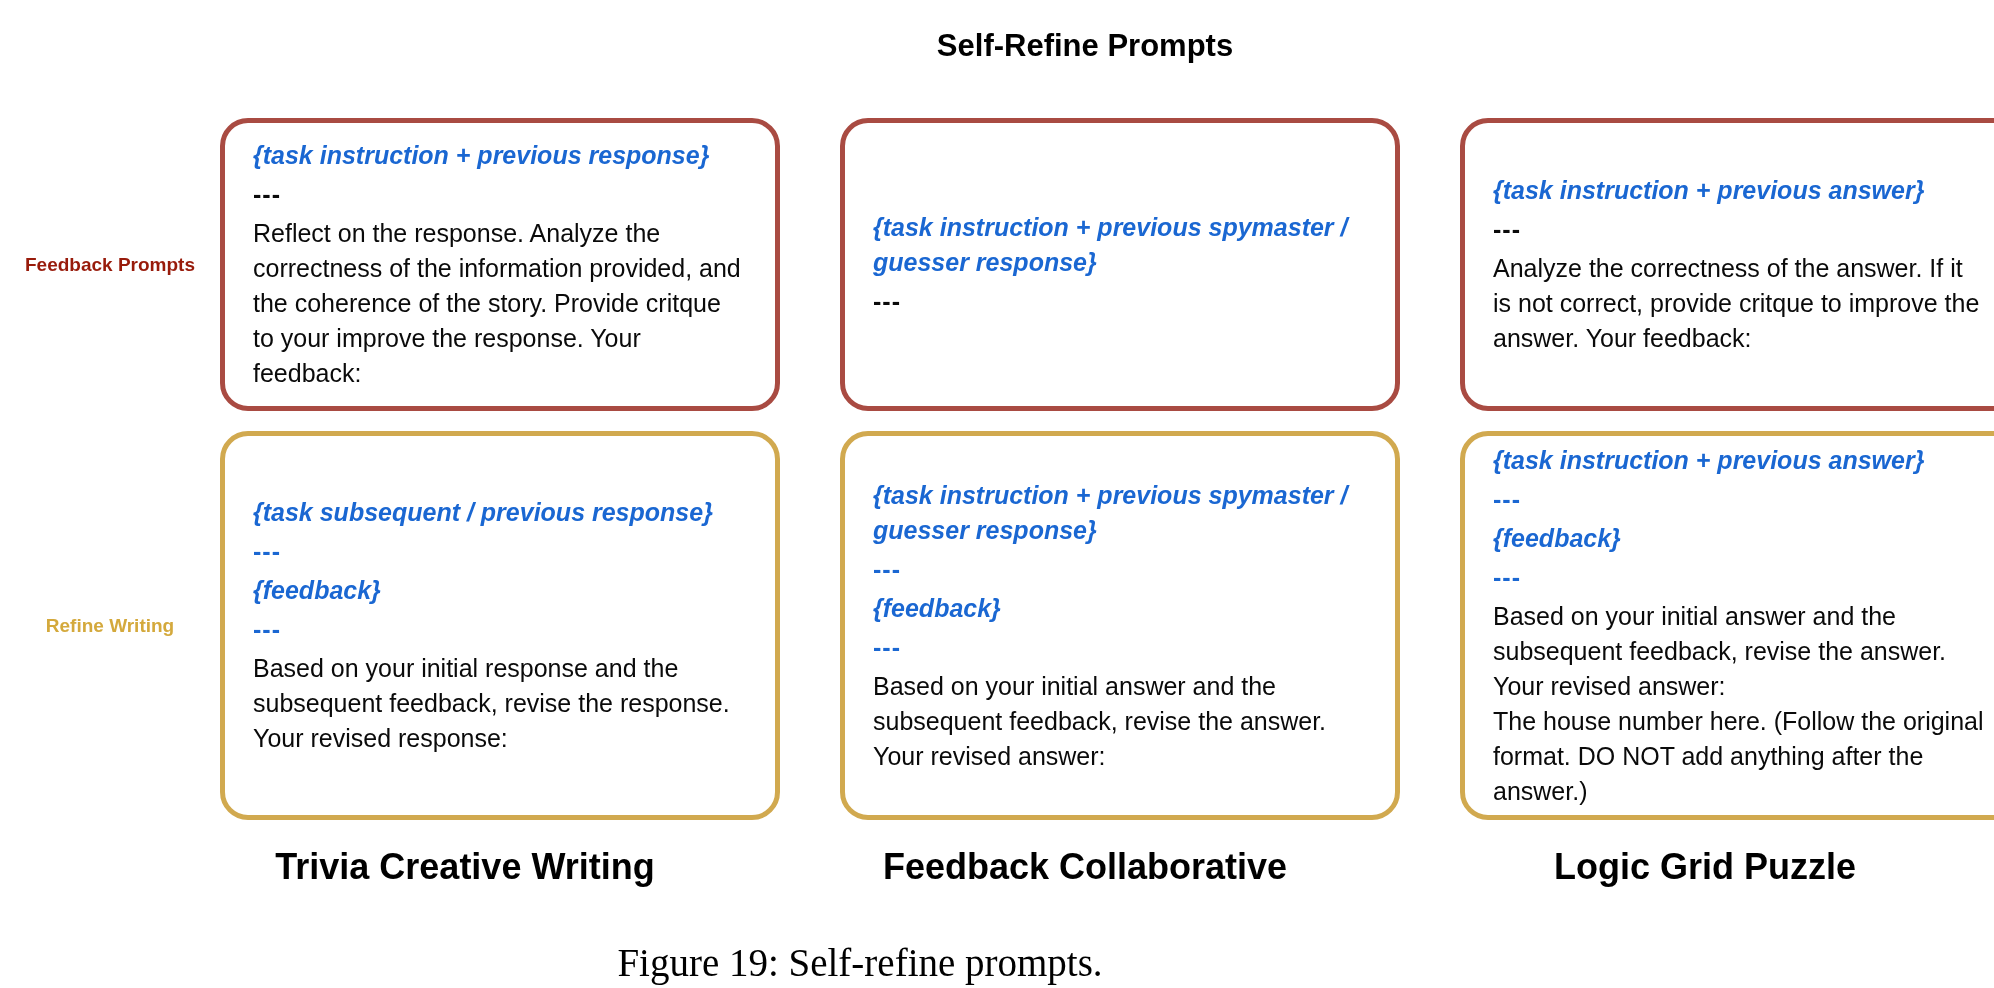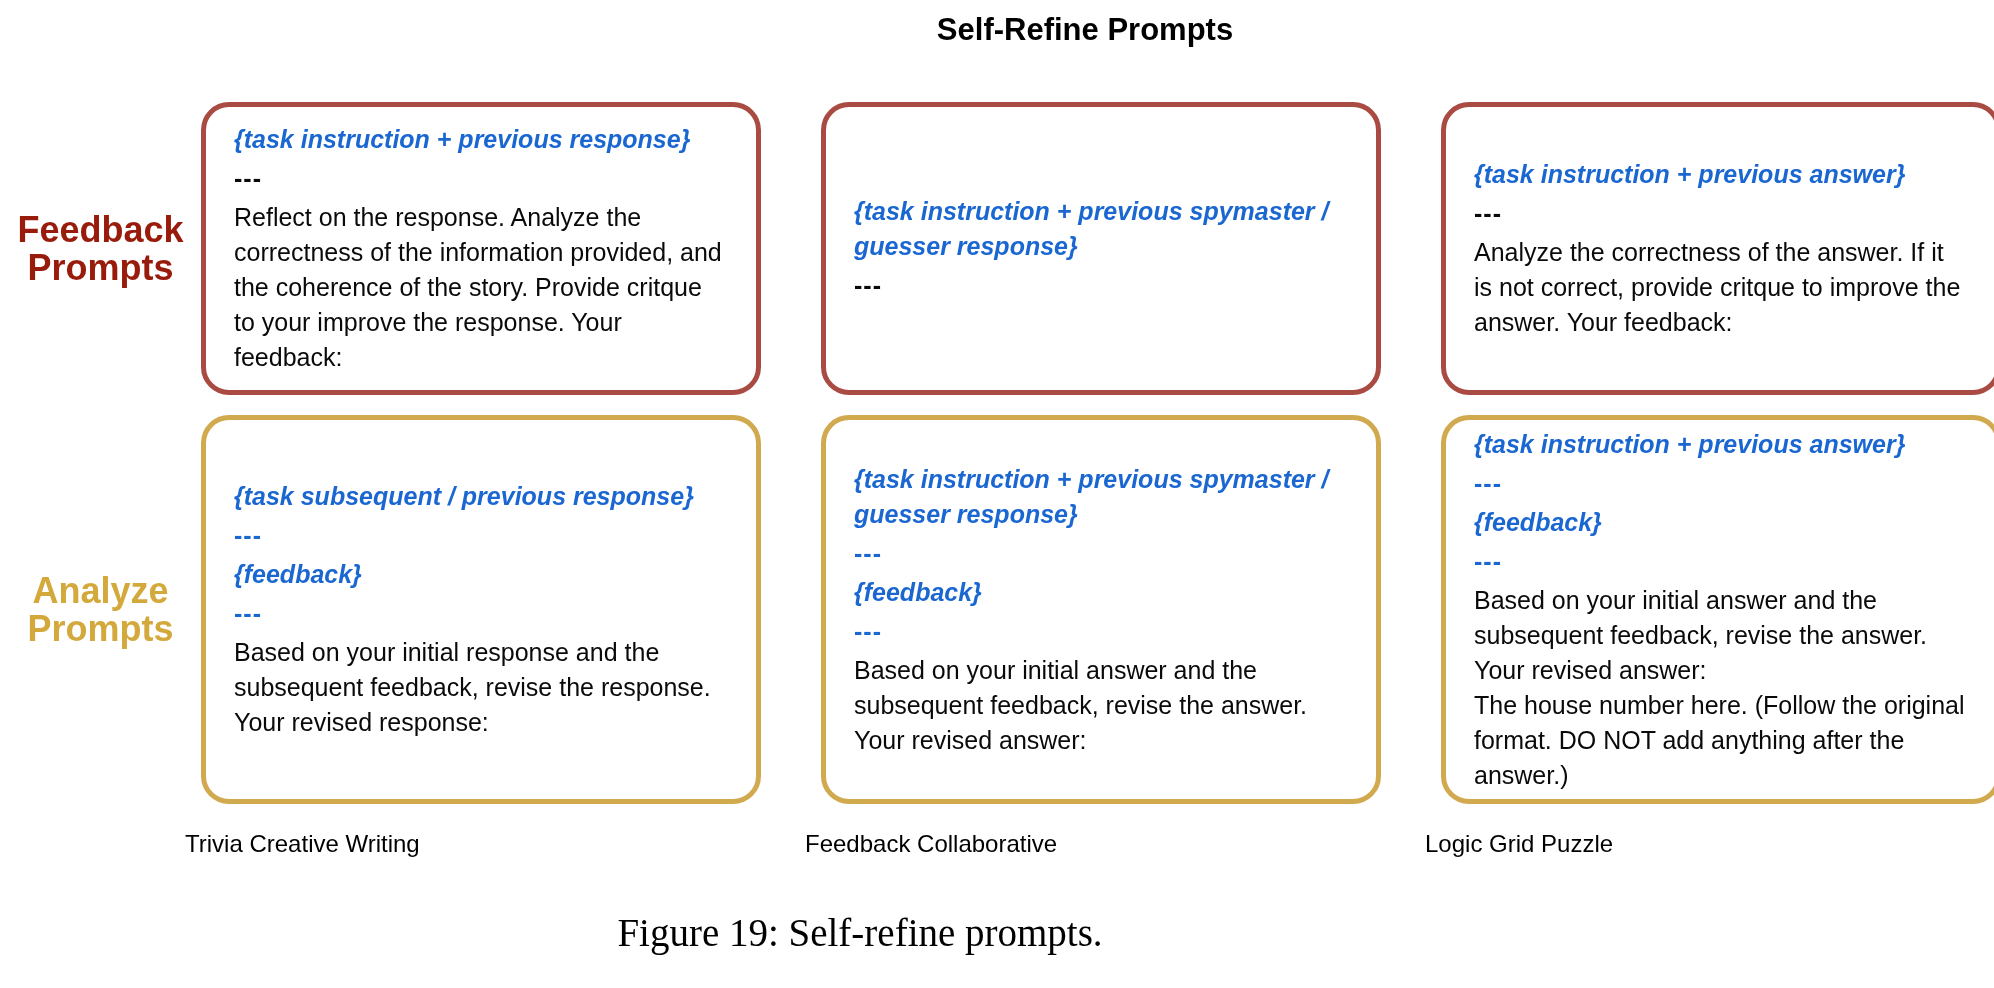--- a/index.html
+++ b/index.html
@@ -13,45 +13,45 @@
   * { box-sizing: border-box; }
   html, body { margin: 0; padding: 0; background: #ffffff; }
   .page {
     position: relative;
     width: 1994px;
     height: 988px;
     background: #ffffff;
     font-family: "Liberation Sans", sans-serif;
     color: var(--text-black);
     overflow: hidden;
-    padding-top: 10px;
+    padding-top: 26px;
   }
   .title {
     margin-left: 185px;
     width: 1800px;
     text-align: center;
     font-size: 31px;
     font-weight: bold;
     line-height: 40px;
     color: #000000;
   }
   .grid-row {
     display: flex;
     align-items: stretch;
   }
   .row1 { margin-top: 52px; }
   .row2 { margin-top: 20px; }
   .label-cell {
-    width: 201px;
+    width: 220px;
     flex: none;
     display: flex;
     align-items: center;
     justify-content: center;
     text-align: center;
-    font-size: 36px;
+    font-size: 19px;
     font-weight: bold;
     line-height: 38px;
     padding: 0 8px;
   }
   .label-feedback { color: var(--feedback-label); }
   .label-refine { color: var(--refine-label); }
   .box {
     width: 560px;
     flex: none;
     border-radius: 28px;
@@ -77,22 +77,23 @@
   .sep-blue { color: var(--placeholder-blue); }
   .body-text { color: var(--text-black); white-space: pre-line; }
   .col-labels {
     display: flex;
     margin-top: 26px;
   }
   .col-labels .spacer { width: 185px; flex: none; }
   .col-label {
     width: 560px;
     flex: none;
-    font-size: 24px;
-    font-weight: normal;
+    text-align: center;
+    font-size: 36px;
+    font-weight: bold;
     color: #000000;
   }
   .col-label + .col-label { margin-left: 60px; }
   .caption {
     margin-top: 52px;
     width: 1720px;
     text-align: center;
     font-family: "Liberation Serif", serif;
     font-size: 39px;
     color: #000000;
@@ -120,21 +121,21 @@
     </div>
 
     <div class="box">
       <p class="ph">{task instruction + previous answer}</p>
       <p class="sep sep-black">---</p>
       <p class="body-text">Analyze the correctness of the answer. If it is not correct, provide critque to improve the answer. Your feedback:</p>
     </div>
   </div>
 
   <div class="grid-row row2">
-    <div class="label-cell label-refine">Analyze Prompts</div>
+    <div class="label-cell label-refine">Refine Writing</div>
 
     <div class="box">
       <p class="ph">{task subsequent / previous response}</p>
       <p class="sep sep-blue">---</p>
       <p class="ph">{feedback}</p>
       <p class="sep sep-blue">---</p>
       <p class="body-text">Based on your initial response and the subsequent feedback, revise the response. Your revised response:</p>
     </div>
 
     <div class="box">

